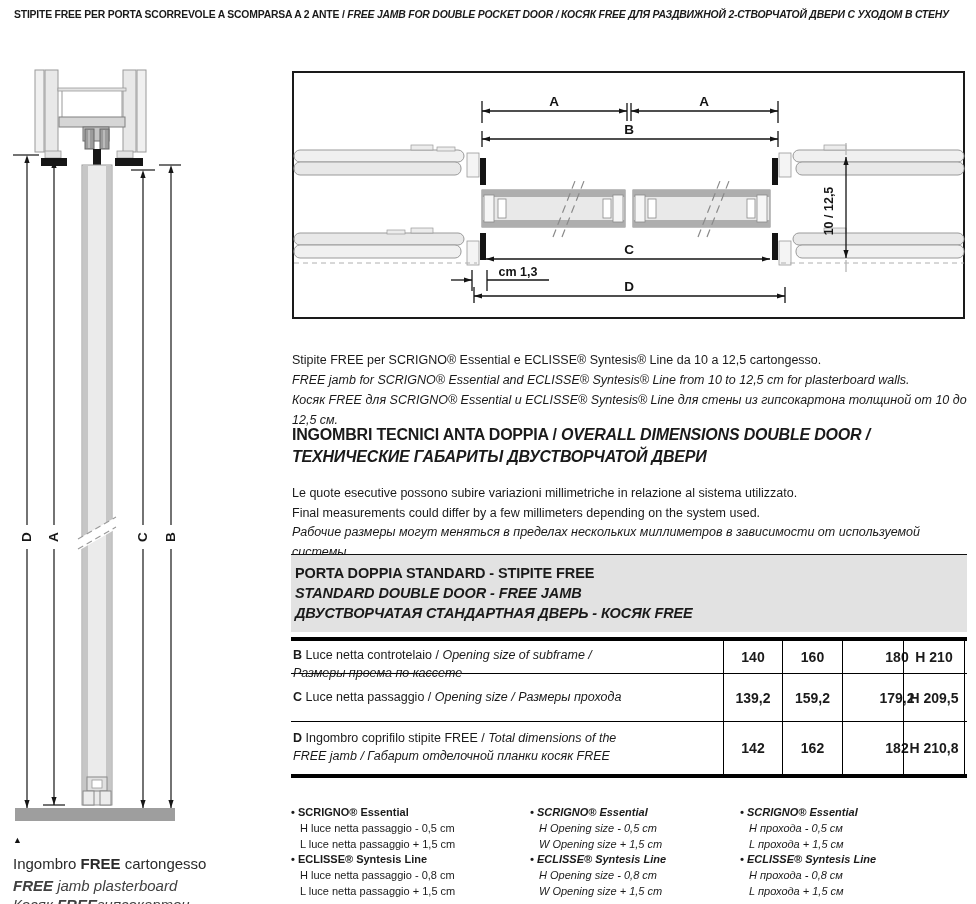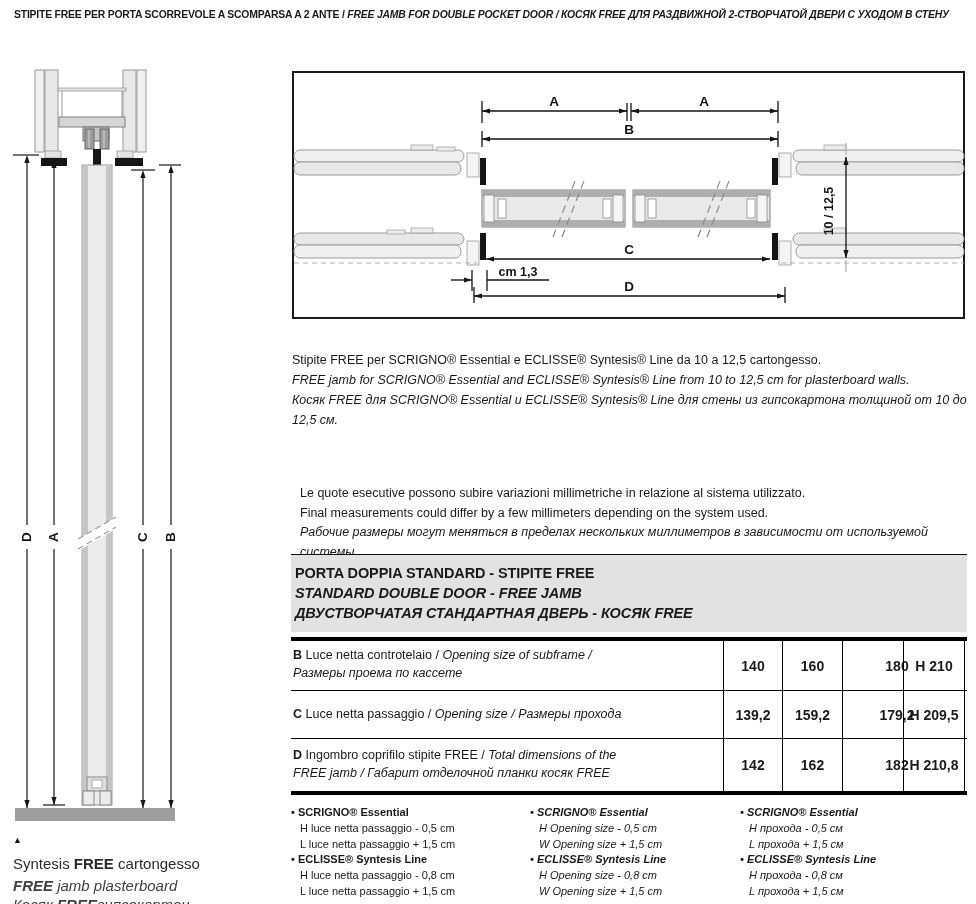--- a/index.html
+++ b/index.html
@@ -14,34 +14,34 @@
        letter-spacing:-0.2px;white-space:nowrap;transform:scaleX(0.99);transform-origin:left;}
   
   .lcap{left:13px;top:831px;font-size:15px;line-height:19px;}
   .lcap .marker{font-size:9px;display:block;margin-bottom:4px;color:#111;}
   .lcap .l1{color:#2b2b2b;margin-bottom:3px;}
   
   .pcap{left:292px;top:326px;width:676px;font-size:12.5px;line-height:20px;margin-top:24px;}
   
   .heading{left:292px;top:424px;width:676px;font-size:16px;font-weight:bold;line-height:22px;letter-spacing:-0.2px;}
   
-  .disc{left:292px;top:484px;width:676px;font-size:12.5px;line-height:19.5px;margin-left:8px;}
+  .disc{left:292px;top:484px;width:676px;font-size:12.5px;line-height:19.5px;}
   
   .banner{left:291px;top:554px;width:672px;background:#e2e2e2;border-top:1px solid #111;
           padding:8px 0 9px 4px;font-size:14.5px;font-weight:bold;line-height:20px;letter-spacing:-0.1px;}
   .thickbar{left:291px;top:637px;width:676px;height:4px;background:#000;}
   
   .dtable{left:291px;top:641px;width:676px;border-bottom:4px solid #000;font-size:12.5px;}
   .trow{display:flex;border-bottom:1px solid #000;box-sizing:border-box;}
   .trow:last-child{border-bottom:none;}
   .tlabel{width:432px;box-sizing:border-box;padding:6px 6px 0 2px;line-height:17.5px;}
   .tcell{width:59px;border-left:1px solid #000;box-sizing:border-box;display:flex;
          align-items:center;justify-content:center;font-size:14px;font-weight:bold;}
   .tcell.c2{width:60px;}  .tcell.c3{width:61px;padding-left:48px;}  .tcell.c4{width:62px;border-right:1px solid #000;}
-  .rowB{height:50px;} .rowC{height:48px;} .rowC .tlabel{display:flex;align-items:center;padding-top:0;}
+  .rowB{height:33px;} .rowC{height:48px;} .rowC .tlabel{display:flex;align-items:center;padding-top:0;}
   .rowD{height:52px;} .rowD .tlabel{padding-top:8px;}
   
   .notes{left:291px;top:805px;width:680px;display:flex;font-size:11px;line-height:15.8px;}
   .ncol1{width:239px;} .ncol2{width:210px;} .ncol3{width:231px;}
   .nsub{padding-left:9px;}
   svg text{font-family:"Liberation Sans","DejaVu Sans",sans-serif;}
 </style>
 </head>
 <body>
 
@@ -123,21 +123,21 @@
       <rect x="159" y="470" width="14" height="24" fill="#fff" stroke="none"></rect>
       <text x="22" y="486" transform="rotate(-90 22 482)">D</text>
       <text x="49" y="486" transform="rotate(-90 49 482)">A</text>
       <text x="138" y="486" transform="rotate(-90 138 482)">C</text>
       <text x="166" y="486" transform="rotate(-90 166 482)">B</text>
     </g>
   </svg>
 
   <div class="lcap abs">
     <span class="marker">▲</span>
-    <div class="l1"><span>Syntesis </span><span class="b">FREE</span><span> cartongesso</span></div>
+    <div class="l1"><span>Ingombro </span><span class="b">FREE</span><span> cartongesso</span></div>
     <div class="i gray"><span class="b">FREE</span><span> jamb plasterboard</span></div>
     <div class="i gray"><span>Косяк </span><span class="b">FREE</span><span>гипсокартон</span></div>
   </div>
 
   <svg class="abs" style="left:291px;top:65px;" width="676" height="258" viewBox="0 0 676 258">
     <rect x="2" y="7" width="671" height="246" fill="#fff" stroke="#1a1a1a" stroke-width="2"></rect>
 
     <g>
       <rect x="3" y="85" width="170" height="12" rx="6" fill="#f0f0f0" stroke="#9a9a9a"></rect>
       <rect x="3" y="97" width="167" height="13" rx="6" fill="#e8e8e8" stroke="#9a9a9a"></rect>
@@ -238,20 +238,24 @@
       <text x="542" y="146" font-size="12.5" transform="rotate(-90 542 146)">10 / 12,5</text>
     </g>
   </svg>
 
   <div class="pcap abs">
     <div>Stipite FREE per SCRIGNO® Essential e ECLISSE® Syntesis® Line da 10 a 12,5 cartongesso.</div>
     <div class="i">FREE jamb for SCRIGNO® Essential and ECLISSE® Syntesis® Line from 10 to 12,5 cm for plasterboard walls.</div>
     <div class="i">Косяк FREE для SCRIGNO® Essential и ECLISSE® Syntesis® Line для стены из гипсокартона толщиной от 10 до 12,5 см.</div>
   </div>
 
+  <div class="heading abs">
+    <span>INGOMBRI TECNICI ANTA DOPPIA / </span><span class="i">OVERALL DIMENSIONS DOUBLE DOOR /</span><br>
+    <span class="i">ТЕХНИЧЕСКИЕ ГАБАРИТЫ ДВУСТВОРЧАТОЙ ДВЕРИ</span>
+  </div>
 
   <div class="disc abs">
     <div>Le quote esecutive possono subire variazioni millimetriche in relazione al sistema utilizzato.</div>
     <div>Final measurements could differ by a few millimeters depending on the system used.</div>
     <div class="i">Рабочие размеры могут меняться в пределах нескольких миллиметров в зависимости от используемой системы.</div>
   </div>
 
   <div class="banner abs">
     <div>PORTA DOPPIA STANDARD - STIPITE FREE</div>
     <div class="i">STANDARD DOUBLE DOOR - FREE JAMB</div>

